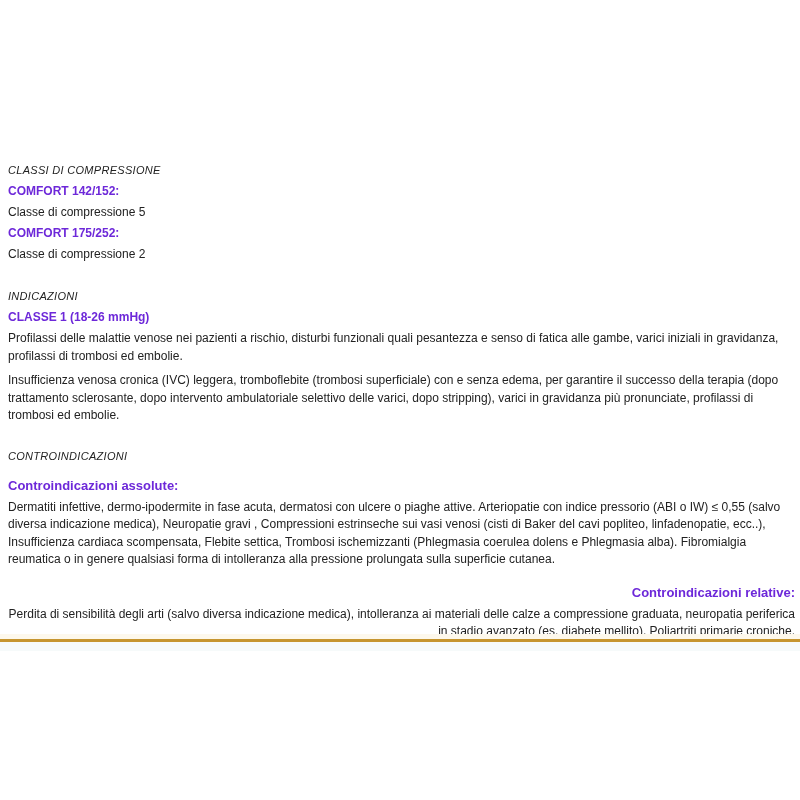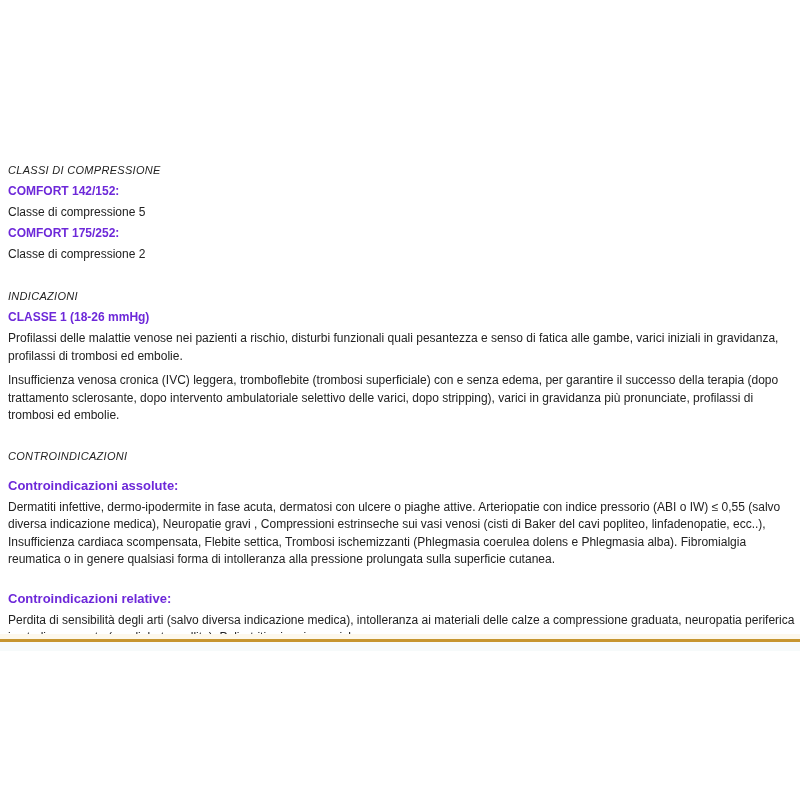--- a/index.html
+++ b/index.html
@@ -48,21 +48,21 @@
     font-size: 12px;
     line-height: 21px;
     color: #222222;
   }
   .item-body.para {
     line-height: 17.5px;
     margin: 2px 0 7px 0;
   }
   .section-contro .section-heading { margin-bottom: 8px; }
   .section-contro .item-title { margin-top: 0px; }
-  .item.gap-before { margin-top: 19px; }
+  .item.gap-before { margin-top: 13px; text-align: right; }
   .divider-wrap {
     position: absolute;
     left: 0;
     top: 634px;
     width: 800px;
   }
   .divider-glow-top {
     height: 5px;
     background: #fdf8ec;
   }

